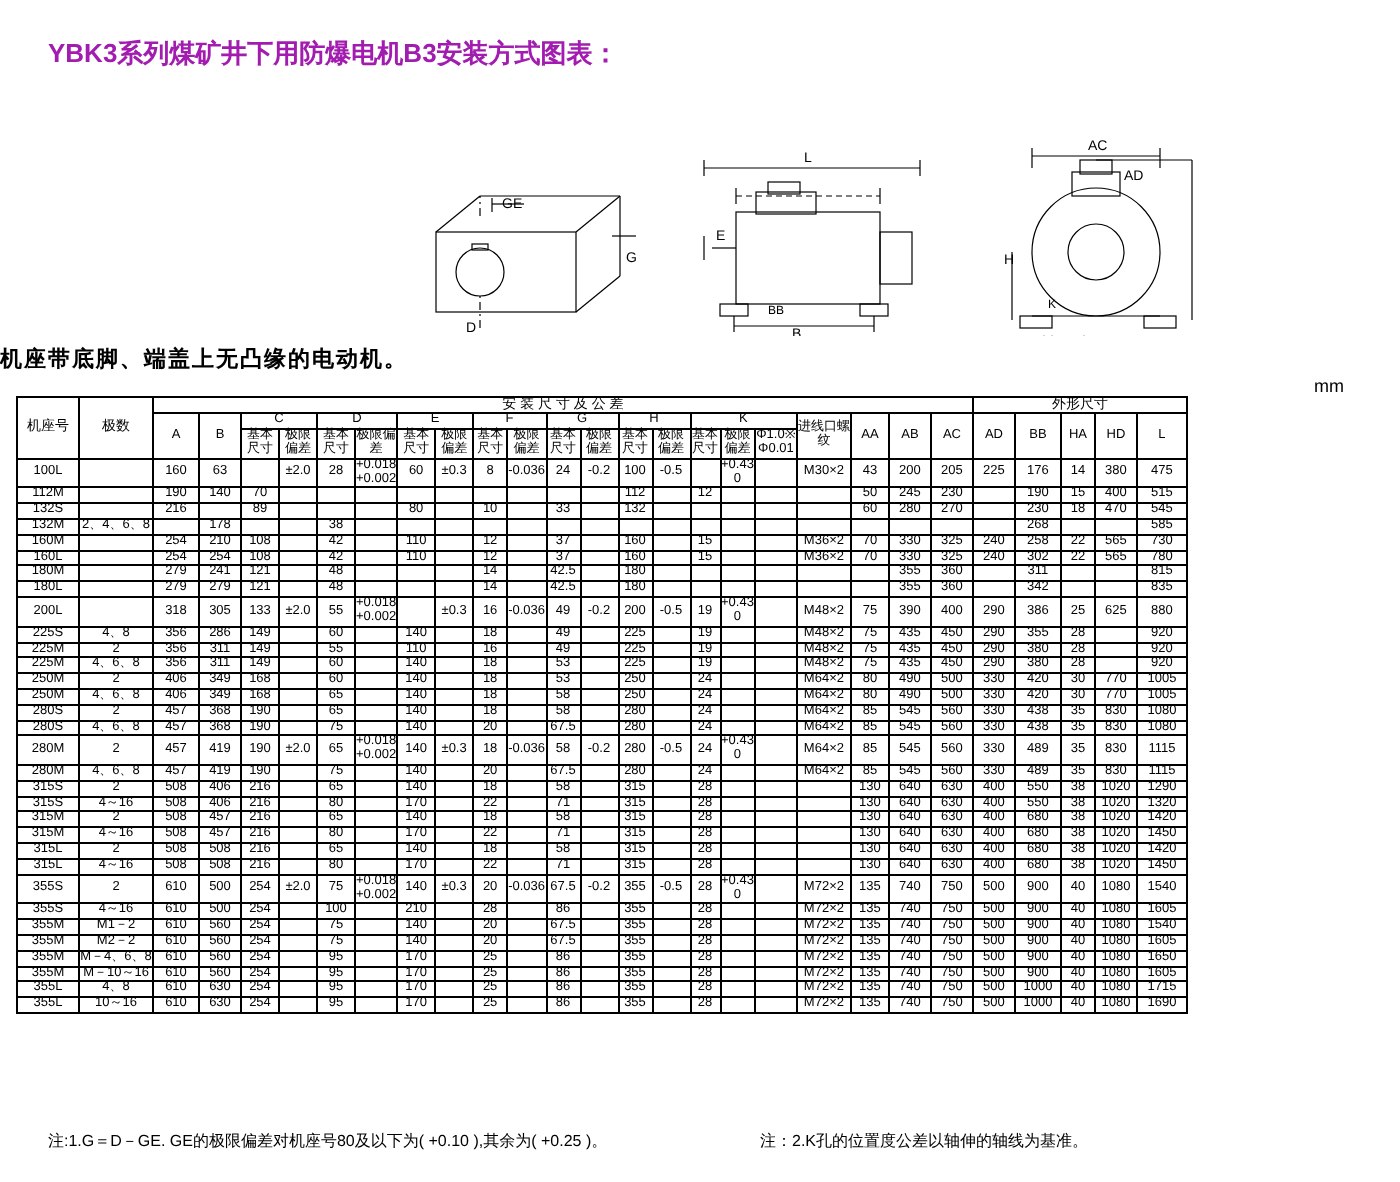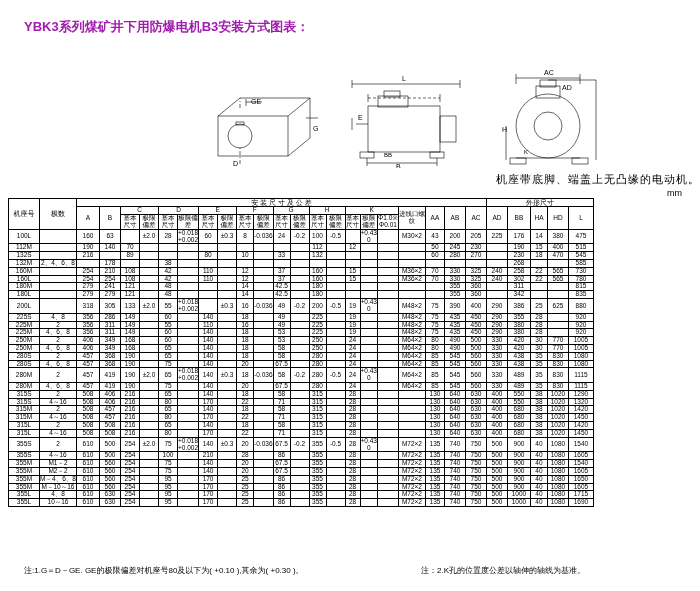--- a/index.html
+++ b/index.html
@@ -1,25 +1,25 @@
 <!DOCTYPE html>
 <html><head>
 <meta charset="utf-8">
 <style>
   html,body{margin:0;padding:0;}
   body{width:700px;height:591px;background:#ffffff;font-family:"Liberation Sans",sans-serif;color:#000;position:relative;overflow:hidden;}
   .title{position:absolute;left:24px;top:18px;font-size:13px;font-weight:bold;color:#a21caf;letter-spacing:0px;white-space:nowrap;}
   .drawings{position:absolute;left:0;top:36px;width:700px;height:132px;}
-  .capt{position:absolute;left:0;top:172px;width:700px;text-align:right;font-size:11px;font-weight:normal;letter-spacing:1px;}
-  .mm{position:absolute;right:18px;top:188px;font-size:9px;}
+  .capt{position:absolute;left:0;top:172px;width:700px;text-align:left;font-size:11px;font-weight:bold;letter-spacing:1px;}
+  .mm{position:absolute;right:28px;top:188px;font-size:9px;}
   table.main{position:absolute;left:8px;top:198px;border-collapse:collapse;font-size:6.5px;}
   table.main td,table.main th{border:0.5px solid #000;padding:0;text-align:center;vertical-align:middle;line-height:1.05;font-weight:normal;}
   table.main .hd{font-size:7px;}
   .notes{position:absolute;left:24px;top:565px;font-size:8px;}
-  .note2{position:absolute;left:380px;top:565px;font-size:8px;margin-left:41px;}
+  .note2{position:absolute;left:380px;top:565px;font-size:8px;}
   svg{display:block;}
 </style>
 </head>
 <body>
 
 <div class="title">YBK3系列煤矿井下用防爆电机B3安装方式图表：</div>
 
 <div class="drawings">
   <svg width="700" height="132" viewBox="0 0 700 132">
     <g stroke="#000" fill="none" stroke-width="0.6">
@@ -1093,14 +1093,14 @@
         <td>750</td>
         <td>500</td>
         <td>1000</td>
         <td>40</td>
         <td>1080</td>
         <td>1690</td>
       </tr>
     </tbody>
 </table>
 
-<div class="notes">注:1.G＝D－GE. GE的极限偏差对机座号80及以下为( +0.10 ),其余为( +0.30 )。</div>
+<div class="notes">注:1.G＝D－GE. GE的极限偏差对机座号80及以下为( +0.10 ),其余为( +0.25 )。</div>
 <div class="note2">注：2.K孔的位置度公差以轴伸的轴线为基准。</div>
 
 </body></html>

